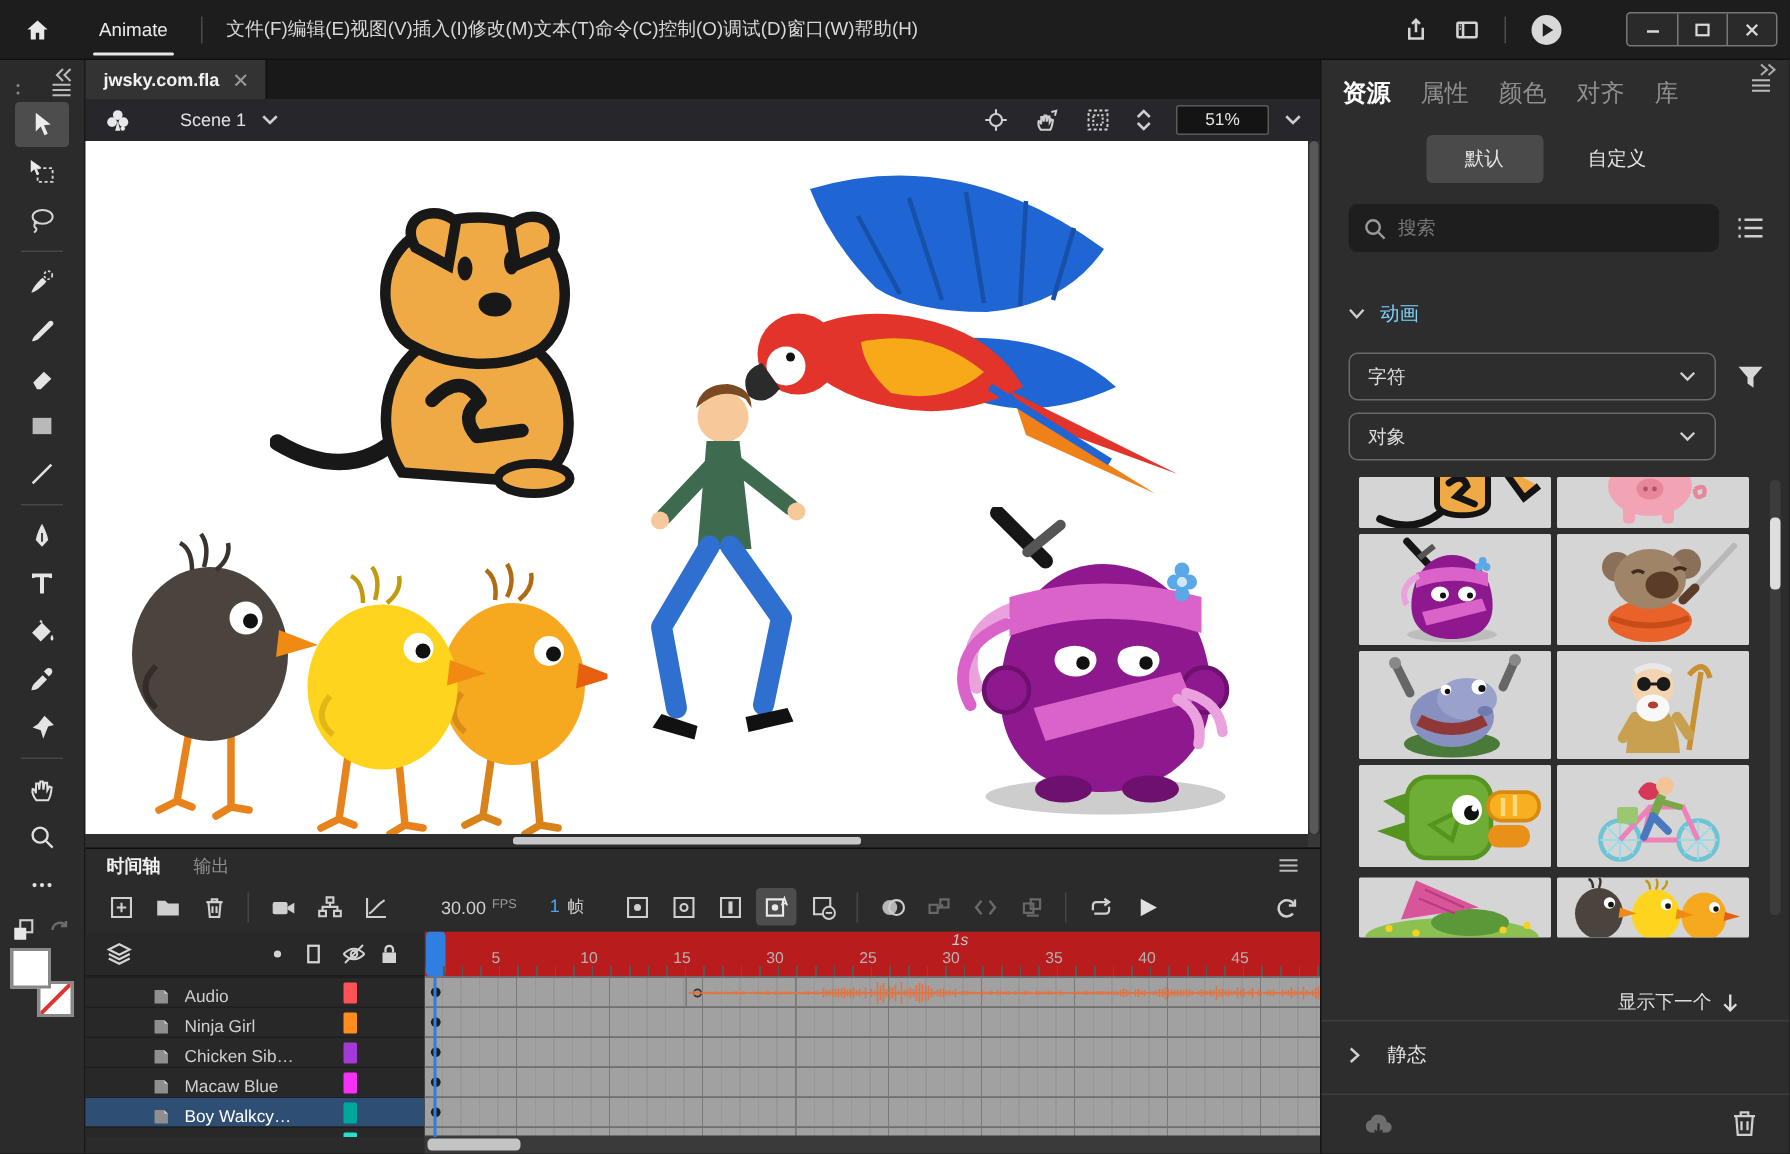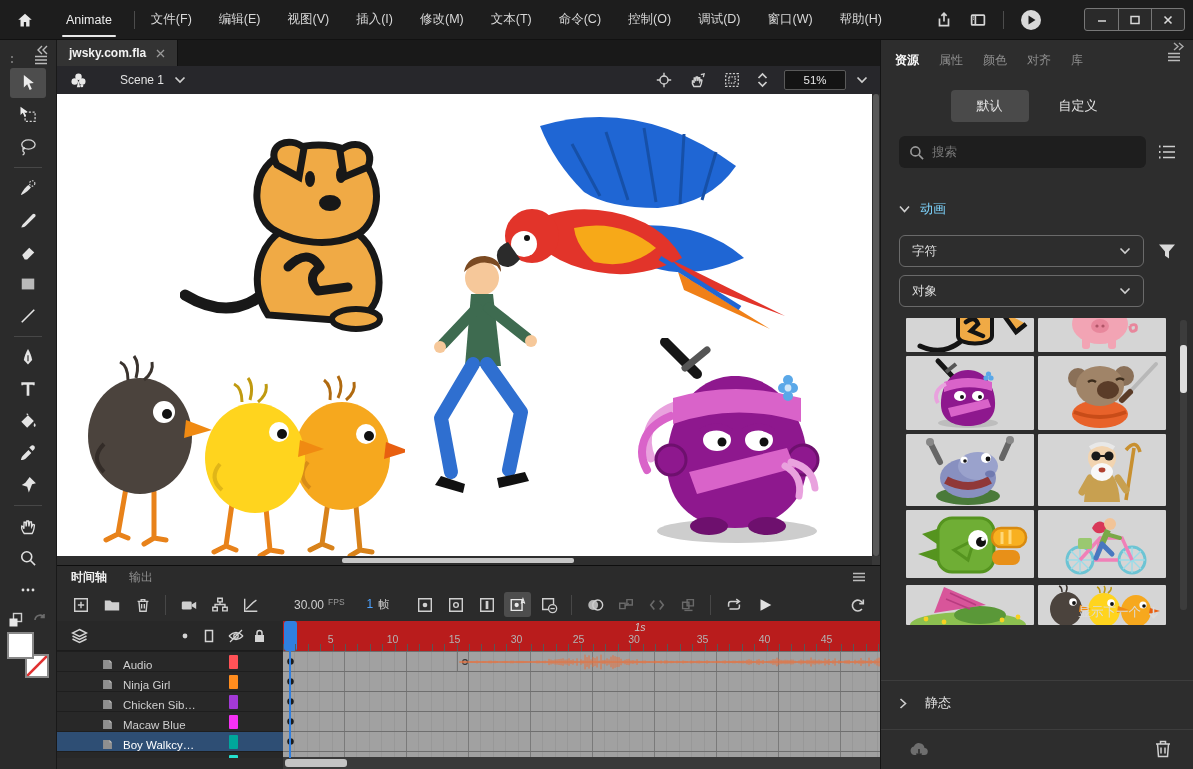--- a/index.html
+++ b/index.html
@@ -8,21 +8,21 @@
 svg{display:block}
 .ic{width:18px;height:18px}
 .ic *{vector-effect:non-scaling-stroke}
 
 
 #menubar{position:absolute;left:0;top:0;width:1193px;height:40px;background:#1d1d1d;display:flex;align-items:center;padding-left:12px;border-bottom:1px solid #111}
 .home-btn{width:26px;height:26px;display:flex;align-items:center;justify-content:center}
 .app-tab{margin-left:22px;height:40px;display:flex;align-items:center;padding:0 6px;position:relative;font-size:12.5px;color:#ececec}
 .app-tab::after{content:"";position:absolute;left:2px;right:2px;bottom:3px;height:2px;background:#e8e8e8;border-radius:1px}
 .menu-sep{width:1px;height:18px;background:#4c4c4c;margin:0 16px}
-#menu-items{display:flex;gap:27px;font-size:12.5px;color:#d8d8d8;white-space:nowrap}
+#menu-items{display:flex;font-size:12.5px;color:#d8d8d8;white-space:nowrap}
 .menu-item{cursor:default}
 .mb-right{margin-left:auto;display:flex;align-items:center;gap:16px;padding-right:8px}
 .mb-sep{width:1px;height:18px;background:#4c4c4c}
 .win-group{display:flex;border:1px solid #777;border-radius:3px;overflow:hidden;margin-left:26px;background:#2a2a2a}
 .win-btn{width:33px;height:21px;display:flex;align-items:center;justify-content:center;border-left:1px solid #777}
 .win-btn:first-child{border-left:none}
 
 
 #toolbar{position:absolute;left:0;top:40px;width:57px;height:729px;background:#2b2b2b;border-right:1px solid #191919;display:flex;flex-direction:column;align-items:center;padding-top:3px}
 .tb-grip{width:100%;display:flex;justify-content:flex-end;padding:2px 8px 0 0}
@@ -94,37 +94,37 @@
 .kf2{position:absolute;left:178px;top:6px;width:8px;height:8px}
 .wave{position:absolute;left:0;top:0;width:597px;height:20px}
 .ph-head{position:absolute;left:1px;top:0;width:13px;height:30px;background:#2f7fe0;border-radius:3px}
 .ph-line{position:absolute;left:6px;top:30px;height:107px;width:2px;background:#2f7fe0;z-index:5}
 .tl-hscroll{position:absolute;left:226px;right:0;bottom:0;height:12px;background:#3a3a3a}
 .tl-hthumb{position:absolute;left:2px;top:2px;width:62px;height:8px;background:#c4c4c4;border-radius:3px}
 
 
 #assets{position:absolute;left:880px;top:40px;width:313px;height:729px;background:#2d2d2d;border-left:1px solid #141414}
 .as-collapse{position:absolute;right:8px;top:2px}
-.ptabs{position:absolute;left:14px;top:12px;display:flex;gap:20px;font-size:12px;color:#8f8f8f}
+.ptabs{position:absolute;left:14px;top:12px;display:flex;gap:20px;font-size:16px;color:#8f8f8f}
 .ptab.active{color:#fafafa;font-weight:bold}
 .ptab-menu{position:absolute;right:12px;top:12px}
 .mode-seg{position:absolute;left:0;top:50px;width:100%;display:flex;justify-content:center;gap:4px;font-size:13px}
 .mode{padding:7px 26px;border-radius:4px;color:#e4e4e4}
 .mode.active{background:#4a4a4a}
 .search-row{position:absolute;left:18px;top:96px;width:277px;display:flex;align-items:center;gap:12px}
 .searchbar{flex:1;height:32px;background:#1e1e1e;border-radius:6px;display:flex;align-items:center;padding:0 10px;gap:8px}
 .searchbar input{flex:1;background:transparent;border:none;outline:none;color:#cfcfcf;font-size:12.5px;font-family:Liberation Sans, sans-serif}
 .searchbar input::placeholder{color:#787878}
 .sec-head{position:absolute;left:18px;display:flex;align-items:center;gap:10px;font-size:13px;color:#7dd3fc}
 .dd-row{position:absolute;left:18px;width:277px;display:flex;align-items:center;gap:14px}
 .dd{flex:1;height:32px;border:1px solid #6a6a6a;border-radius:6px;display:flex;align-items:center;padding:0 12px;font-size:12.5px;color:#dedede}
 .dd .chev{margin-left:auto}
 .cell{position:absolute;width:128px;background:#d5d5d5;overflow:hidden;border-radius:1px}
 .cell svg{width:100%;height:100%}
-.show-next{position:absolute;right:34px;top:564px;display:flex;align-items:center;gap:7px;font-size:12.5px;color:#dcdcdc}
+.show-next{position:absolute;right:34px;top:620px;display:flex;align-items:center;gap:7px;font-size:12.5px;color:#dcdcdc}
 .as-div{position:absolute;left:0;right:0;height:1px;background:#3d3d3d}
 .static-row{position:absolute;left:18px;top:654px;display:flex;align-items:center;gap:18px;font-size:13px;color:#e6e6e6}
 .as-bottom{position:absolute;left:0;right:0;bottom:0;height:40px;display:flex;align-items:center;justify-content:space-between;padding:0 22px 0 28px}
 .as-scrolltrack{position:absolute;right:6px;top:280px;width:7px;height:290px;background:#3c3c3c;border-radius:3px}
 .as-scrollthumb{position:absolute;left:0;top:25px;width:7px;height:48px;background:#dedede;border-radius:3px}
 </style>
 </head>
 <body>
 
 <div id="app">

